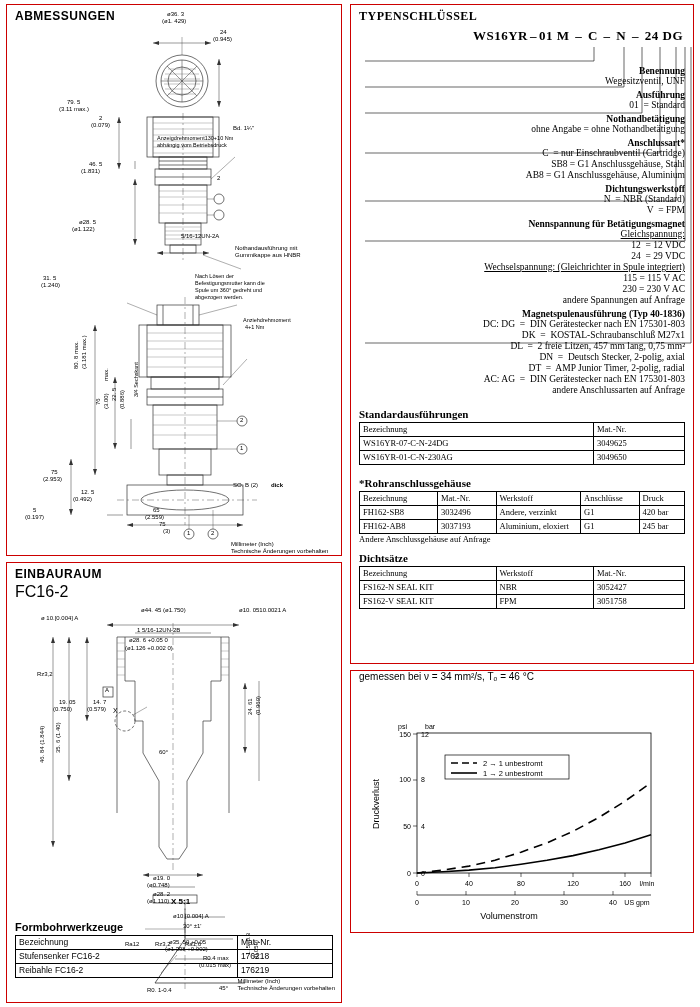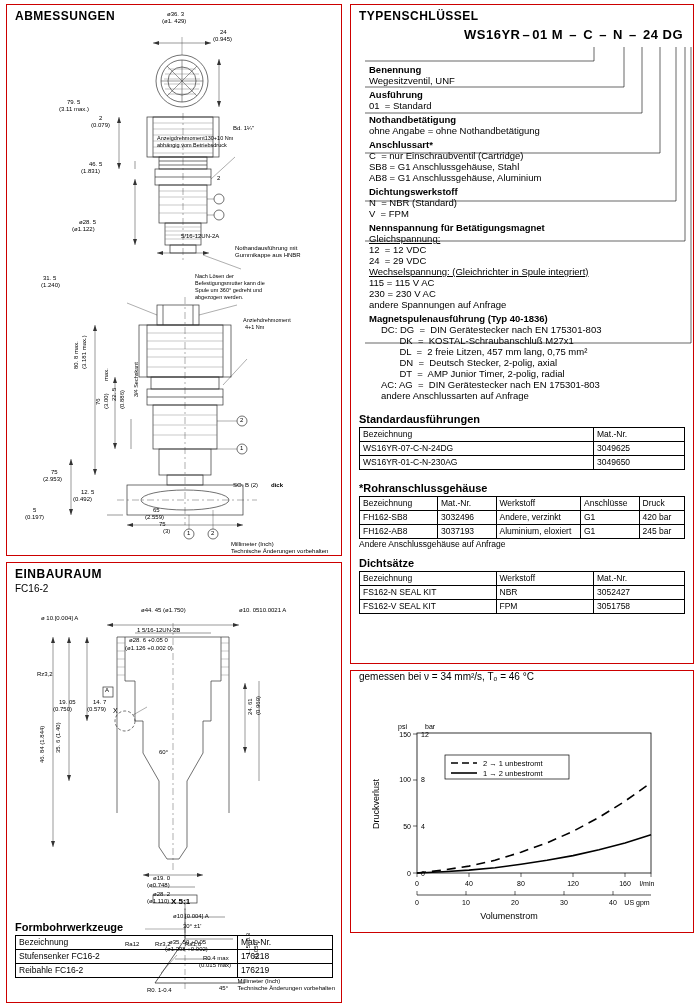--- a/index.html
+++ b/index.html
@@ -21,28 +21,28 @@
     border:1px solid #cc0000;
     background:#ffffff;
   }
   .panel-title {
     font-size:12px;
     font-weight:bold;
     letter-spacing:0.5px;
     padding:4px 0 2px 8px;
   }
   .panel-sub {
-    font-size:10px;
+    font-size:16px;
     padding:0 0 0 8px;
   }
 
   
   #panel-abmessungen { left:6px;  top:4px;   width:336px; height:552px; }
   #panel-einbauraum  { left:6px;  top:562px; width:336px; height:441px; }
-  #panel-typen       { left:350px;top:4px;   width:344px; height:660px; }
+  #panel-typen       { left:350px;top:4px;   width:344px; height:660px;font-family:Liberation Serif, serif; }
   #panel-kennlinie   { left:350px;top:670px; width:344px; height:263px; }
   .cadwrap { position:absolute; inset:0; }
   svg.cad-svg { position:absolute; left:0; top:0; }
 
   
   .code-line {
     position:relative;
     text-align:right;
     padding:2px 10px 0 0;
     font-weight:bold;
@@ -505,21 +505,21 @@
           <line x1="309" y1="148" x2="14" y2="148"></line>
         <line x1="325" y1="42" x2="325" y2="196"></line>
           <line x1="325" y1="196" x2="14" y2="196"></line>
         <line x1="334" y1="42" x2="334" y2="236"></line>
           <line x1="334" y1="236" x2="14" y2="236"></line>
         <line x1="340" y1="42" x2="340" y2="338"></line>
           <line x1="340" y1="338" x2="14" y2="338"></line>
       </g>
     </svg>
 
-    <div class="key-block" style="position:relative;">
+    <div class="key-block" style="position:relative;text-align:right;">
       <div style="height:16px"></div>
 
       <div class="key-head indent1" style="margin-top:6px">Benennung</div>
       <div class="key-item indent1">Wegesitzventil, UNF</div>
 
       <div class="key-head indent1">Ausführung</div>
       <div class="key-item indent1">01  = Standard</div>
 
       <div class="key-head indent1">Nothandbetätigung</div>
       <div class="key-item indent1">ohne Angabe = ohne Nothandbetätigung</div>

